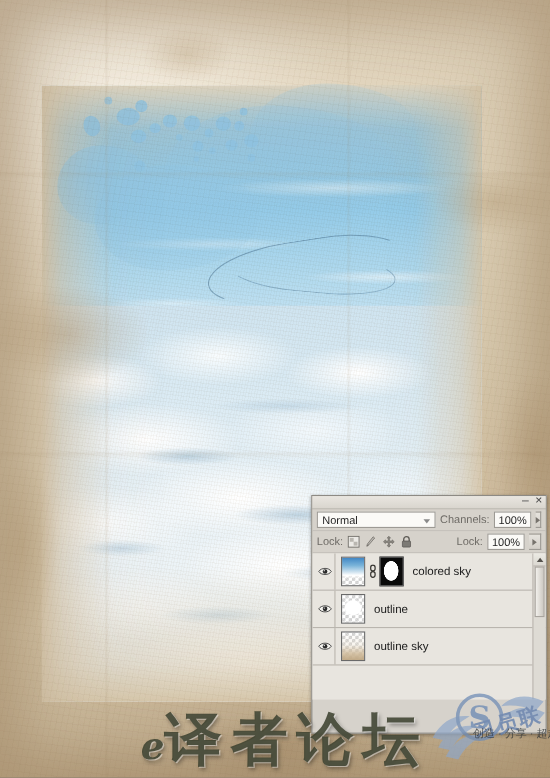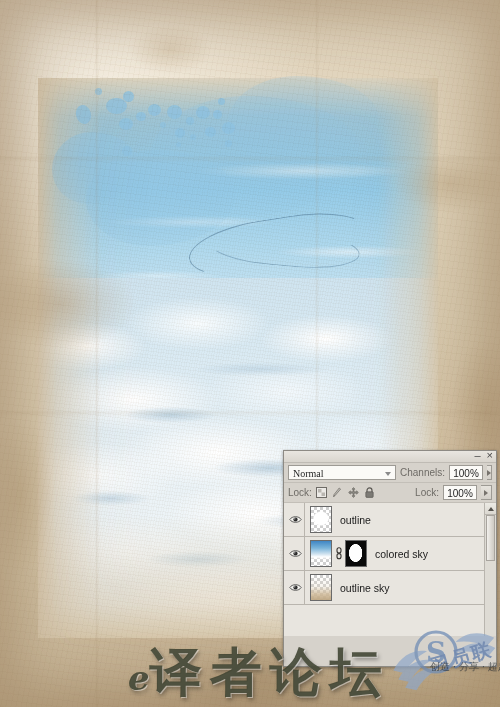--- a/index.html
+++ b/index.html
@@ -287,21 +287,20 @@
     flex: 0 0 108px;
     height: 15px;
     background: #fbfaf7;
     border: 1px solid #9d9a94;
     line-height: 15px;
     padding-left: 4px;
     font-size: 10px;
     color: #1f1f1f;
     box-sizing: border-box;
     cursor: pointer;
-    font-family: Liberation Serif, serif;
   }
   .blend-select .arrow {
     position: absolute;
     right: 4px; top: 6px;
     width: 0; height: 0;
     border-left: 3px solid transparent;
     border-right: 3px solid transparent;
     border-top: 4px solid #8a8a8a;
   }
   .dim-label {
@@ -632,41 +631,41 @@
     <div class="layers-list">
 
       <div class="layer-row">
         <div class="eye-cell">
           <svg width="13" height="9" viewBox="0 0 13 9">
             <path d="M0.8 4.5 C3 0.8 10 0.8 12.2 4.5 C10 8.2 3 8.2 0.8 4.5 Z" fill="#f2f1ed" stroke="#3a3a3a" stroke-width="0.8"></path>
             <circle cx="6.5" cy="4.5" r="2.1" fill="#2b2b2b"></circle>
             <circle cx="5.8" cy="3.8" r="0.6" fill="#f0f0f0"></circle>
           </svg>
         </div>
-        <div class="thumb thumb-outline"></div>
-        <div class="layer-name">outline</div>
-      </div>
-
-      <div class="layer-row">
-        <div class="eye-cell">
-          <svg width="13" height="9" viewBox="0 0 13 9">
-            <path d="M0.8 4.5 C3 0.8 10 0.8 12.2 4.5 C10 8.2 3 8.2 0.8 4.5 Z" fill="#f2f1ed" stroke="#3a3a3a" stroke-width="0.8"></path>
-            <circle cx="6.5" cy="4.5" r="2.1" fill="#2b2b2b"></circle>
-            <circle cx="5.8" cy="3.8" r="0.6" fill="#f0f0f0"></circle>
-          </svg>
-        </div>
         <div class="thumb thumb-coloredsky"></div>
         <div class="link-icon">
           <svg width="8" height="13" viewBox="0 0 8 13">
             <rect x="2" y="0.8" width="4" height="5.2" rx="2" fill="none" stroke="#35332f" stroke-width="1.1"></rect>
             <rect x="2" y="6.6" width="4" height="5.2" rx="2" fill="none" stroke="#35332f" stroke-width="1.1"></rect>
           </svg>
         </div>
         <div class="mask-thumb"></div>
         <div class="layer-name">colored sky</div>
+      </div>
+
+      <div class="layer-row">
+        <div class="eye-cell">
+          <svg width="13" height="9" viewBox="0 0 13 9">
+            <path d="M0.8 4.5 C3 0.8 10 0.8 12.2 4.5 C10 8.2 3 8.2 0.8 4.5 Z" fill="#f2f1ed" stroke="#3a3a3a" stroke-width="0.8"></path>
+            <circle cx="6.5" cy="4.5" r="2.1" fill="#2b2b2b"></circle>
+            <circle cx="5.8" cy="3.8" r="0.6" fill="#f0f0f0"></circle>
+          </svg>
+        </div>
+        <div class="thumb thumb-outline"></div>
+        <div class="layer-name">outline</div>
       </div>
 
       <div class="layer-row">
         <div class="eye-cell">
           <svg width="13" height="9" viewBox="0 0 13 9">
             <path d="M0.8 4.5 C3 0.8 10 0.8 12.2 4.5 C10 8.2 3 8.2 0.8 4.5 Z" fill="#f2f1ed" stroke="#3a3a3a" stroke-width="0.8"></path>
             <circle cx="6.5" cy="4.5" r="2.1" fill="#2b2b2b"></circle>
             <circle cx="5.8" cy="3.8" r="0.6" fill="#f0f0f0"></circle>
           </svg>
         </div>

